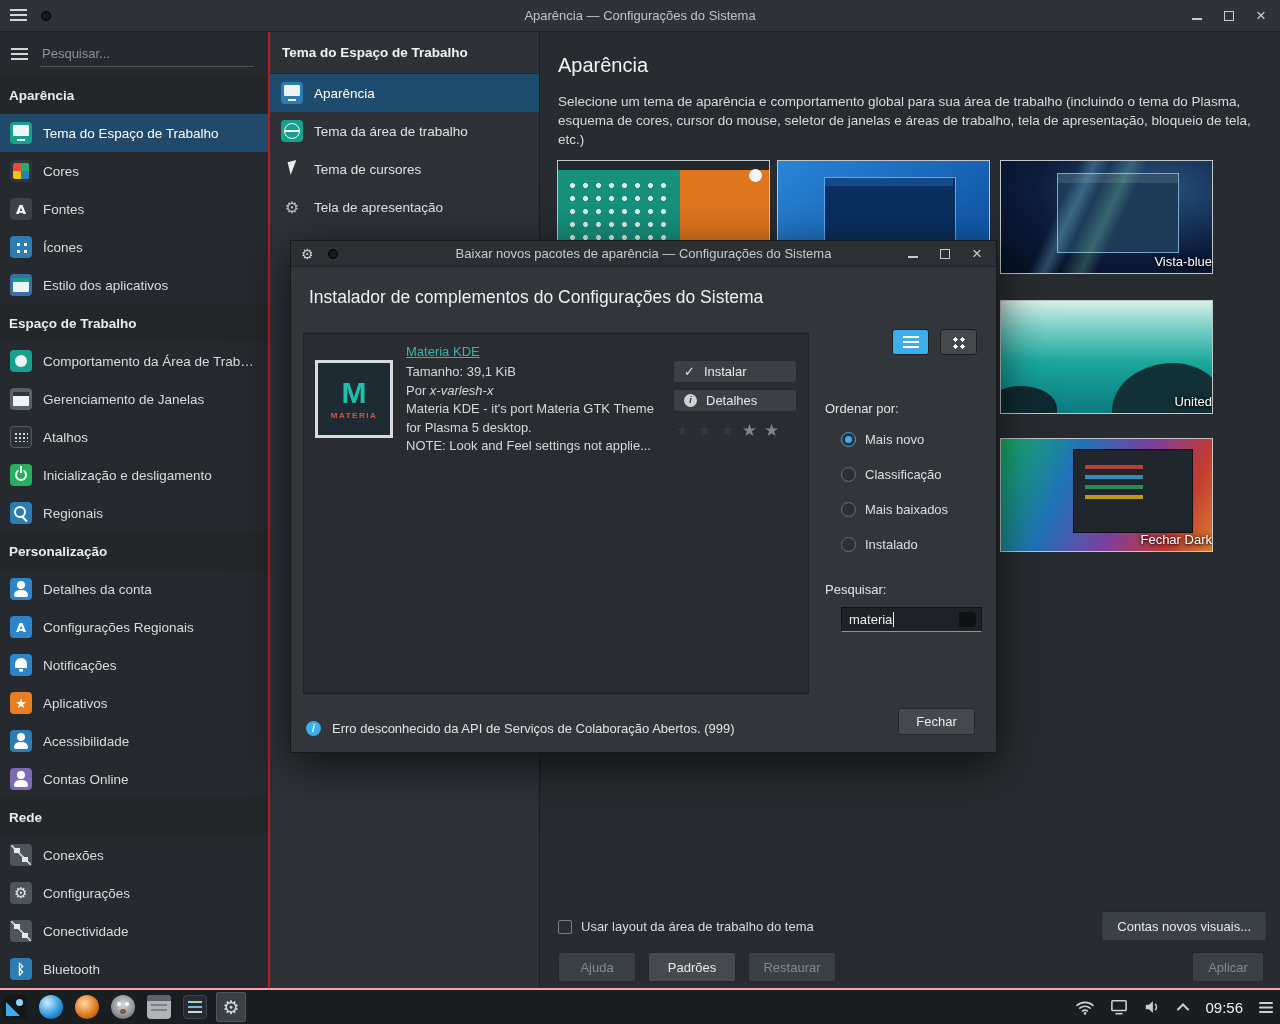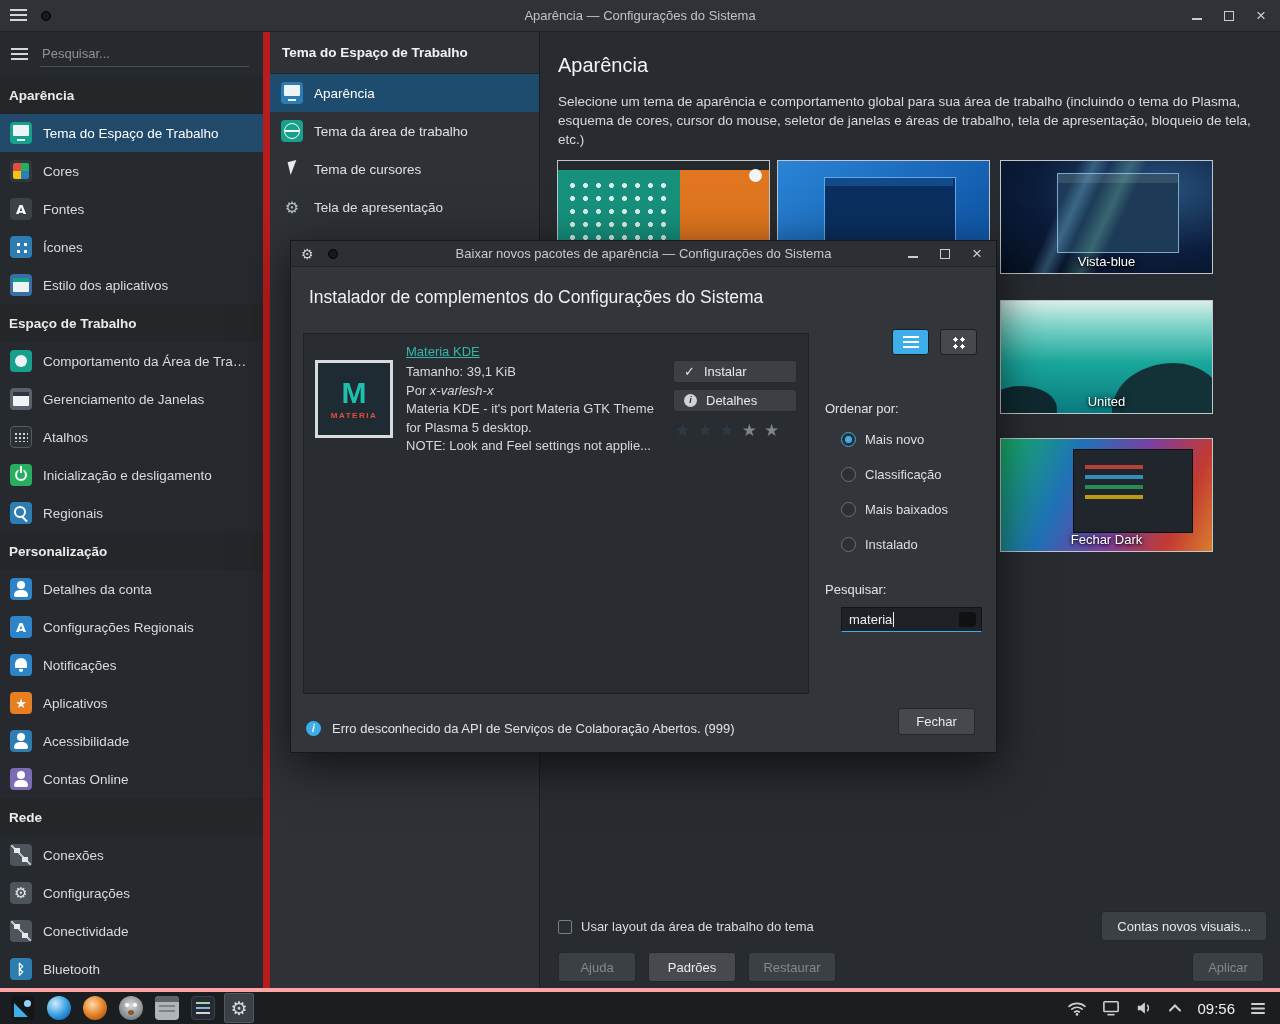--- a/index.html
+++ b/index.html
@@ -17,21 +17,21 @@
   .wc-min::before{content:"";position:absolute;left:2px;right:2px;bottom:3px;height:2px;background:#c9cdd0;}
   .wc-max::before{content:"";position:absolute;inset:2px;border:1.5px solid #c9cdd0;}
   .wc-close::before{content:"×";position:absolute;inset:0;color:#c9cdd0;font-size:17px;line-height:13px;text-align:center;}
   .ham{width:17px;height:13px;position:relative;display:inline-block;}
   .ham::before{content:"";position:absolute;top:0;left:0;right:0;height:2px;background:#d4d7d9;
     box-shadow:0 5px 0 #d4d7d9,0 10px 0 #d4d7d9;}
   .appdot{width:10px;height:10px;border-radius:50%;background:#17191c;border:1px solid #000;display:inline-block;}
 
   
   .sidebar{position:absolute;top:32px;left:0;width:270px;bottom:36px;background:#26292d;
-    border-right:7px solid #b91c1c;overflow:hidden;}
+    border-right:2px solid #b91c1c;overflow:hidden;}
   .search-row{height:44px;display:flex;align-items:center;gap:12px;padding:0 14px 0 11px;}
   .search-input{flex:1;background:transparent;border:none;border-bottom:1px solid #4a4f54;
     color:#cfd3d6;font-size:13px;padding:5px 2px;outline:none;font-family:inherit;}
   .search-input::placeholder{color:#8f9397;}
   .sb-header{height:38px;display:flex;align-items:center;padding:0 9px;background:#24272a;
     color:#e9ebec;font-weight:bold;font-size:13.5px;}
   .sb-item{height:38px;display:flex;align-items:center;gap:11px;padding:0 10px;
     color:#d9dcde;font-size:13.5px;cursor:default;white-space:nowrap;overflow:hidden;}
   .sb-item .lbl{overflow:hidden;text-overflow:ellipsis;}
   .sb-item.selected{background:#20496a;color:#fff;}
@@ -101,21 +101,21 @@
   .ss-header{height:42px;display:flex;align-items:center;padding:0 12px;font-weight:bold;
     color:#f0f2f3;font-size:13.5px;border-bottom:1px solid #222529;}
   .ss-item{height:38px;display:flex;align-items:center;gap:11px;padding:0 11px;color:#dfe2e4;font-size:13.5px;}
   .ss-item.selected{background:#1d4c6f;color:#fff;}
 
   
   .main{position:absolute;top:32px;left:540px;right:0;bottom:36px;background:#282c30;}
   .main-title{margin:0;position:absolute;left:18px;top:22px;font-size:20px;font-weight:normal;color:#f0f2f3;}
   .main-desc{position:absolute;left:18px;top:60px;width:712px;font-size:13.5px;line-height:1.42;color:#d8dbdd;margin:0;}
   .thumb{position:absolute;width:213px;height:114px;border:1px solid #c2c6c9;overflow:hidden;cursor:pointer;}
-  .tlabel{position:absolute;left:0;right:0;bottom:4px;text-align:center;color:#fff;font-size:13px;
+  .tlabel{position:absolute;left:0;right:0;bottom:4px;text-align:right;color:#fff;font-size:13px;
     text-shadow:0 1px 3px rgba(0,0,0,.95),0 0 6px rgba(0,0,0,.8);z-index:3;}
   .th-p1{background:linear-gradient(90deg,#17917c 0 58%,#e0761f 58%);}
   .th-p1::before{content:"";position:absolute;top:0;left:0;right:0;height:9px;background:#23282c;}
   .th-p1::after{content:"";position:absolute;left:8px;top:18px;width:106px;height:62px;
     background-image:radial-gradient(rgba(255,255,255,.85) 2.2px,transparent 2.5px);background-size:13px 13px;}
   .art-clock{position:absolute;top:8px;right:7px;width:13px;height:13px;border-radius:50%;background:#f2f4f5;z-index:2;}
   .th-p2{background:linear-gradient(135deg,#2a84d6 0%,#0c50a0 100%);}
   .th-p2::before{content:"";position:absolute;left:46px;top:16px;width:130px;height:70px;background:#0a2f60;border:1px solid #5ea9e8;}
   .th-p2::after{content:"";position:absolute;left:47px;top:17px;width:128px;height:8px;background:#124a8c;}
   .th-vista{background:radial-gradient(ellipse at 75% 25%,#27537d 0%,#0c1c3c 55%,#05101f 100%);}
@@ -193,22 +193,22 @@
   .dlg-search .q{color:#eef0f2;font-size:13px;}
   .caret{width:1px;height:15px;background:#eef0f2;margin-left:1px;}
   .clear-btn{position:absolute;right:5px;width:17px;height:15px;background:#0f1113;border-radius:2px 4px 4px 2px;
     color:#cfd3d6;font-size:11px;line-height:1;display:flex;align-items:center;justify-content:center;cursor:pointer;}
   .dlg-status{position:absolute;left:15px;bottom:16px;display:flex;align-items:center;gap:11px;font-size:13px;color:#e0e3e5;}
   .info-badge-blue{width:15px;height:15px;border-radius:50%;background:#3daee9;color:#fff;
     font-size:10px;font-weight:bold;font-style:italic;display:flex;align-items:center;justify-content:center;flex:0 0 auto;}
   .close-btn{position:absolute;right:21px;bottom:17px;width:77px;height:27px;background:#45484d;}
 
   
-  .taskbar{position:absolute;left:0;right:0;bottom:0;height:36px;background:#1b1e21;border-top:4px solid #fca5a5;
-    display:flex;align-items:center;padding:0 8px;}
+  .taskbar{position:absolute;left:0;right:0;bottom:0;height:36px;background:#1b1e21;border-top:2px solid #fca5a5;
+    display:flex;align-items:center;padding:0 0;}
   .task-left{display:flex;gap:6px;align-items:center;}
   .task-slot{width:30px;height:30px;border-radius:3px;display:flex;align-items:center;justify-content:center;cursor:pointer;position:relative;}
   .task-slot.active{background:#3b4046;box-shadow:inset 0 0 0 1px #51575d;}
   .ti{width:24px;height:24px;position:relative;border-radius:4px;}
   .ti-launcher{background:#14171a;overflow:hidden;}
   .ti-launcher::before{content:"";position:absolute;left:3px;bottom:3px;width:0;height:0;
     border-bottom:14px solid #3daee9;border-right:14px solid transparent;}
   .ti-launcher::after{content:"";position:absolute;top:4px;right:4px;width:7px;height:7px;border-radius:50%;background:#8fd3f5;}
   .ti-bblue{border-radius:50%;background:radial-gradient(circle at 35% 32%,#cdeaff 0%,#2f9bdc 55%,#0d47a1 100%);}
   .ti-borange{border-radius:50%;background:radial-gradient(circle at 40% 35%,#ffd9a3 0%,#e07b1f 55%,#7d440f 100%);}

